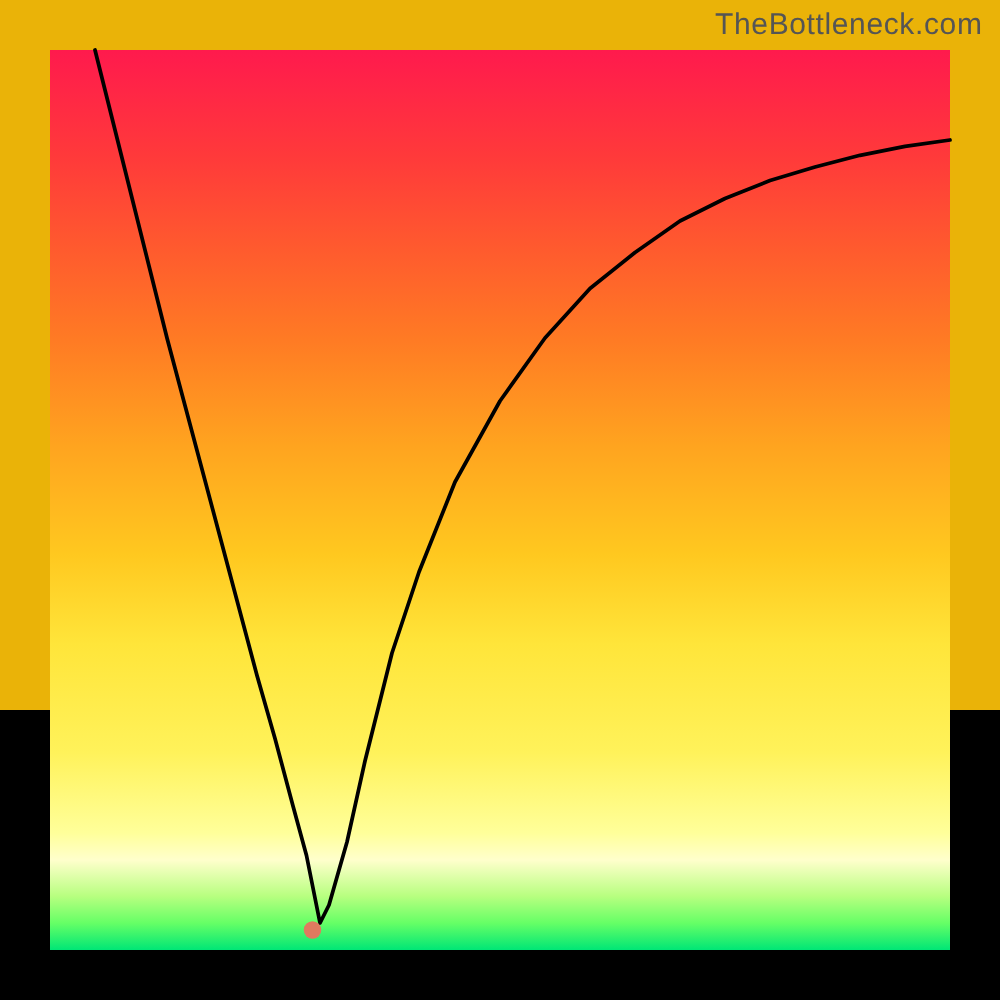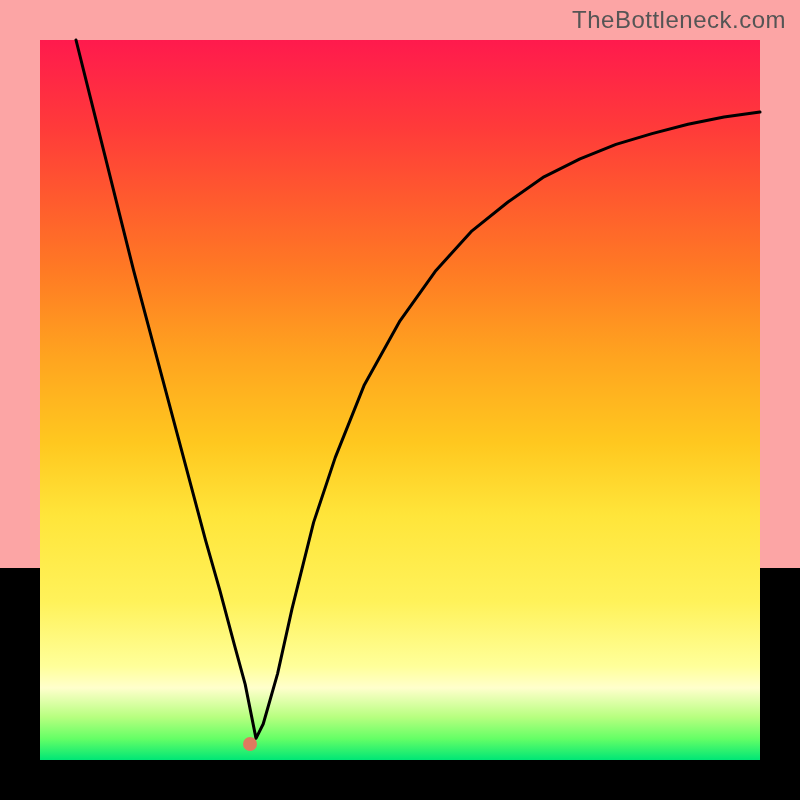--- a/index.html
+++ b/index.html
@@ -8,21 +8,21 @@
     width: 800px;
     height: 800px;
     background: #000;
     font-family: Arial, Helvetica, sans-serif;
     overflow: hidden;
   }
   .frame {
     position: relative;
     width: 800px;
     height: 568px;
-    background: #fca5a5;
+    background: #eab308;
   }
   .plot-area {
     position: absolute;
     
     left: 40px;
     top: 40px;
     width: 720px;
     height: 720px;
     
     background: linear-gradient(

